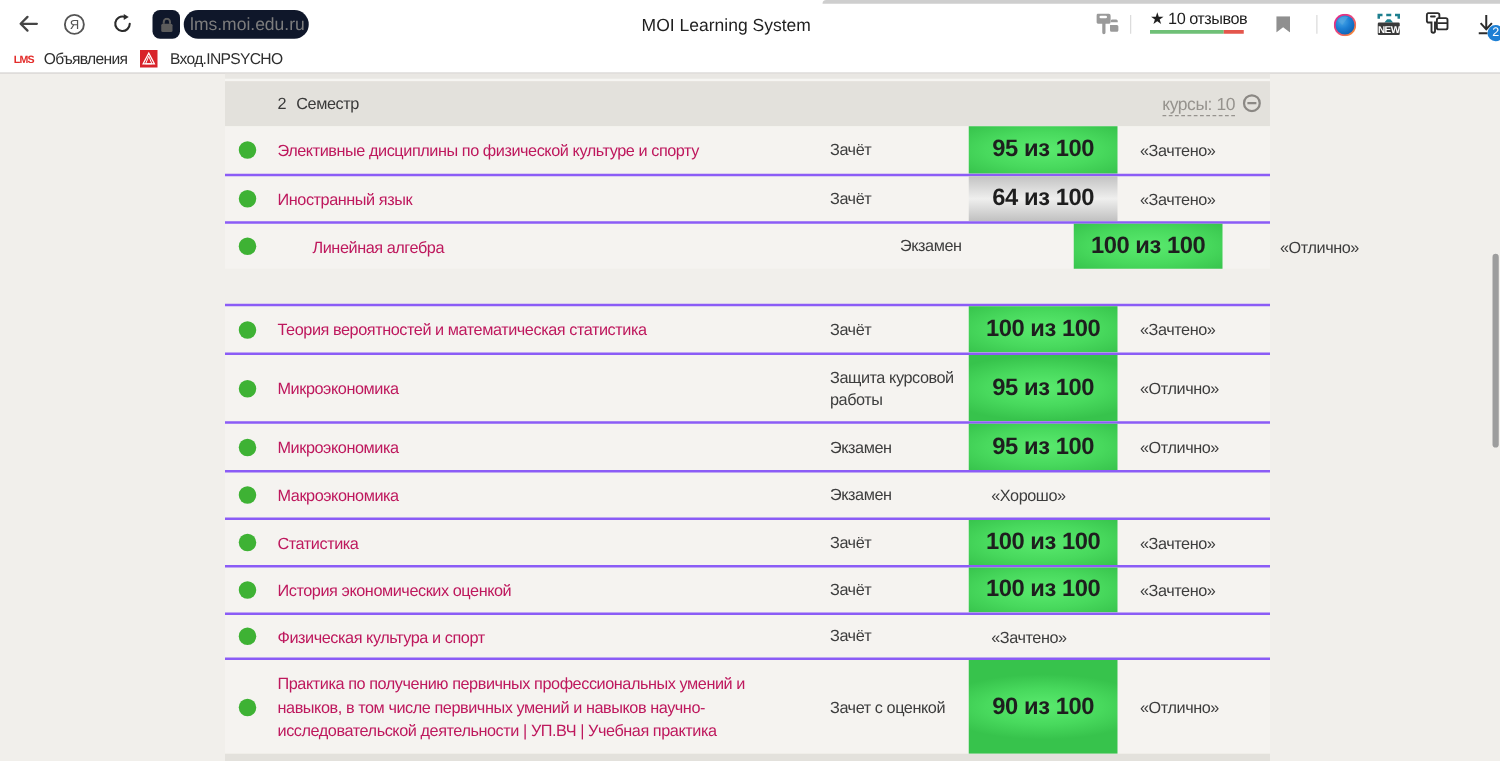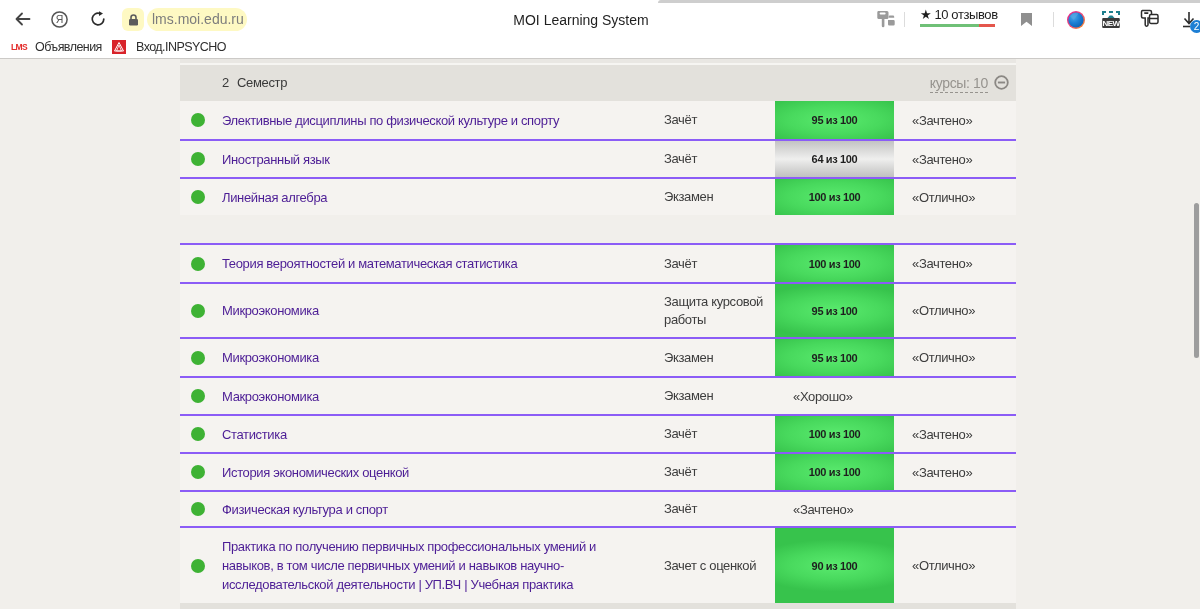--- a/index.html
+++ b/index.html
@@ -4,21 +4,21 @@
 <style>
 * { margin:0; padding:0; box-sizing:border-box; }
 html,body { width:1200px; height:609px; overflow:hidden; }
 body { font-family:"Liberation Sans", sans-serif; background:#f1efeb; position:relative; }
 
 
 .chrome { position:absolute; left:0; top:0; width:1200px; height:59px; background:#fff; border-bottom:1px solid #cccac7; }
 .tabstrip { position:absolute; left:658px; top:0; width:542px; height:3px; background:#cecece; border-top-left-radius:3px; }
 .toolbar { position:absolute; left:0; top:0; width:1200px; height:38px; }
 .icon { position:absolute; }
-.chip { position:absolute; background:#fef9c3; top:8px; height:23px; }
+.chip { position:absolute; background:#0f172a; top:8px; height:23px; }
 .lockchip { left:122px; width:22px; border-radius:6px; }
 .urlchip { left:147px; width:100px; border-radius:12px; color:#7d7d7d; font-size:14px; line-height:23px; padding-left:5px; }
 .title { position:absolute; left:-19px; width:1200px; top:0; height:38px; text-align:center; font-size:14px; line-height:40px; color:#1f1f1f; }
 .vsep { position:absolute; top:12px; width:1px; height:15px; background:#dcdcdc; }
 .reviews { position:absolute; left:920px; top:7px; font-size:13px; letter-spacing:-0.4px; color:#1e1e1e; }
 .reviews .bar { margin-top:2px; height:3px; display:flex; }
 .reviews .bar .g { background:#6fc077; width:59px; height:3px; }
 .reviews .bar .r { background:#e4564c; width:16px; height:3px; }
 
 
@@ -35,23 +35,23 @@
 .sem .num { position:absolute; left:42px; top:10px; }
 .sem .nm { position:absolute; left:57px; top:10px; }
 .sem .right { position:absolute; right:7px; top:9px; height:18px; }
 .kursy { display:inline-block; vertical-align:top; margin-top:1px; color:#96938e; font-size:14px; border-bottom:1px dashed #96938e; padding-bottom:1px; }
 .circbtn { display:inline-block; vertical-align:top; margin-left:6px; margin-top:1px; }
 
 .row { position:relative; background:#f5f3f0; border-top:2px solid #8b5cf6; display:flex; }
 .row.first { border-top:none; }
 .c-dot { width:42px; flex:none; position:relative; }
 .dot { position:absolute; left:11px; top:50%; margin-top:-7px; width:14px; height:14px; border-radius:50%; background:#3eb234; }
-.c-name { width:442px; flex:none; display:flex; align-items:center; color:#4c1d95; font-size:13px; line-height:19px; }
+.c-name { width:442px; flex:none; display:flex; align-items:center; color:#be185d; font-size:13px; line-height:19px; }
 .c-exam { width:111px; flex:none; display:flex; align-items:center; color:#3d3d3d; font-size:13px; line-height:18px; }
-.c-badge { width:119px; flex:none; display:flex; align-items:center; justify-content:center; font-size:11px; font-weight:bold; color:#1e1e1e; }
+.c-badge { width:119px; flex:none; display:flex; align-items:center; justify-content:center; font-size:19px; font-weight:bold; color:#1e1e1e; }
 .badge-green { background:radial-gradient(ellipse 85px 26px at 50% 50%,#5aea6e 0%,#48d95d 55%,#37c34c 100%); }
 .badge-gray { background:linear-gradient(180deg,#c3c3c3 0%,#efefee 50%,#c0c0c0 100%); }
 .badge-yellow { background:radial-gradient(ellipse 85px 26px at 50% 50%,#f9f04c 0%,#f0e02a 55%,#e4cf10 100%); }
 .c-grade { width:122px; flex:none; display:flex; align-items:center; padding-left:18px; color:#3d3d3d; font-size:13px; }
 
 
 .scroll { position:absolute; left:1194px; top:203px; width:5px; height:155px; background:#9d9d9d; border-radius:3px; }
 </style>
 </head>
 <body>
@@ -184,21 +184,21 @@
     <div class="row" style="height:38px;">
       <div class="c-dot">
           <div class="dot"></div>
         </div>
       <div class="c-name">Иностранный язык</div>
       <div class="c-exam">Зачёт</div>
       <div class="c-badge badge-gray">64 из 100</div>
       <div class="c-grade">«Зачтено»</div>
     </div>
 
-    <div class="row" style="height:38px;">
+    <div class="row" style="height:38px;gap:28px;">
       <div class="c-dot">
           <div class="dot"></div>
         </div>
       <div class="c-name">Линейная алгебра</div>
       <div class="c-exam">Экзамен</div>
       <div class="c-badge badge-green">100 из 100</div>
       <div class="c-grade">«Отлично»</div>
     </div>
 
     <div class="row" style="height:39px;margin-top:28px;">

